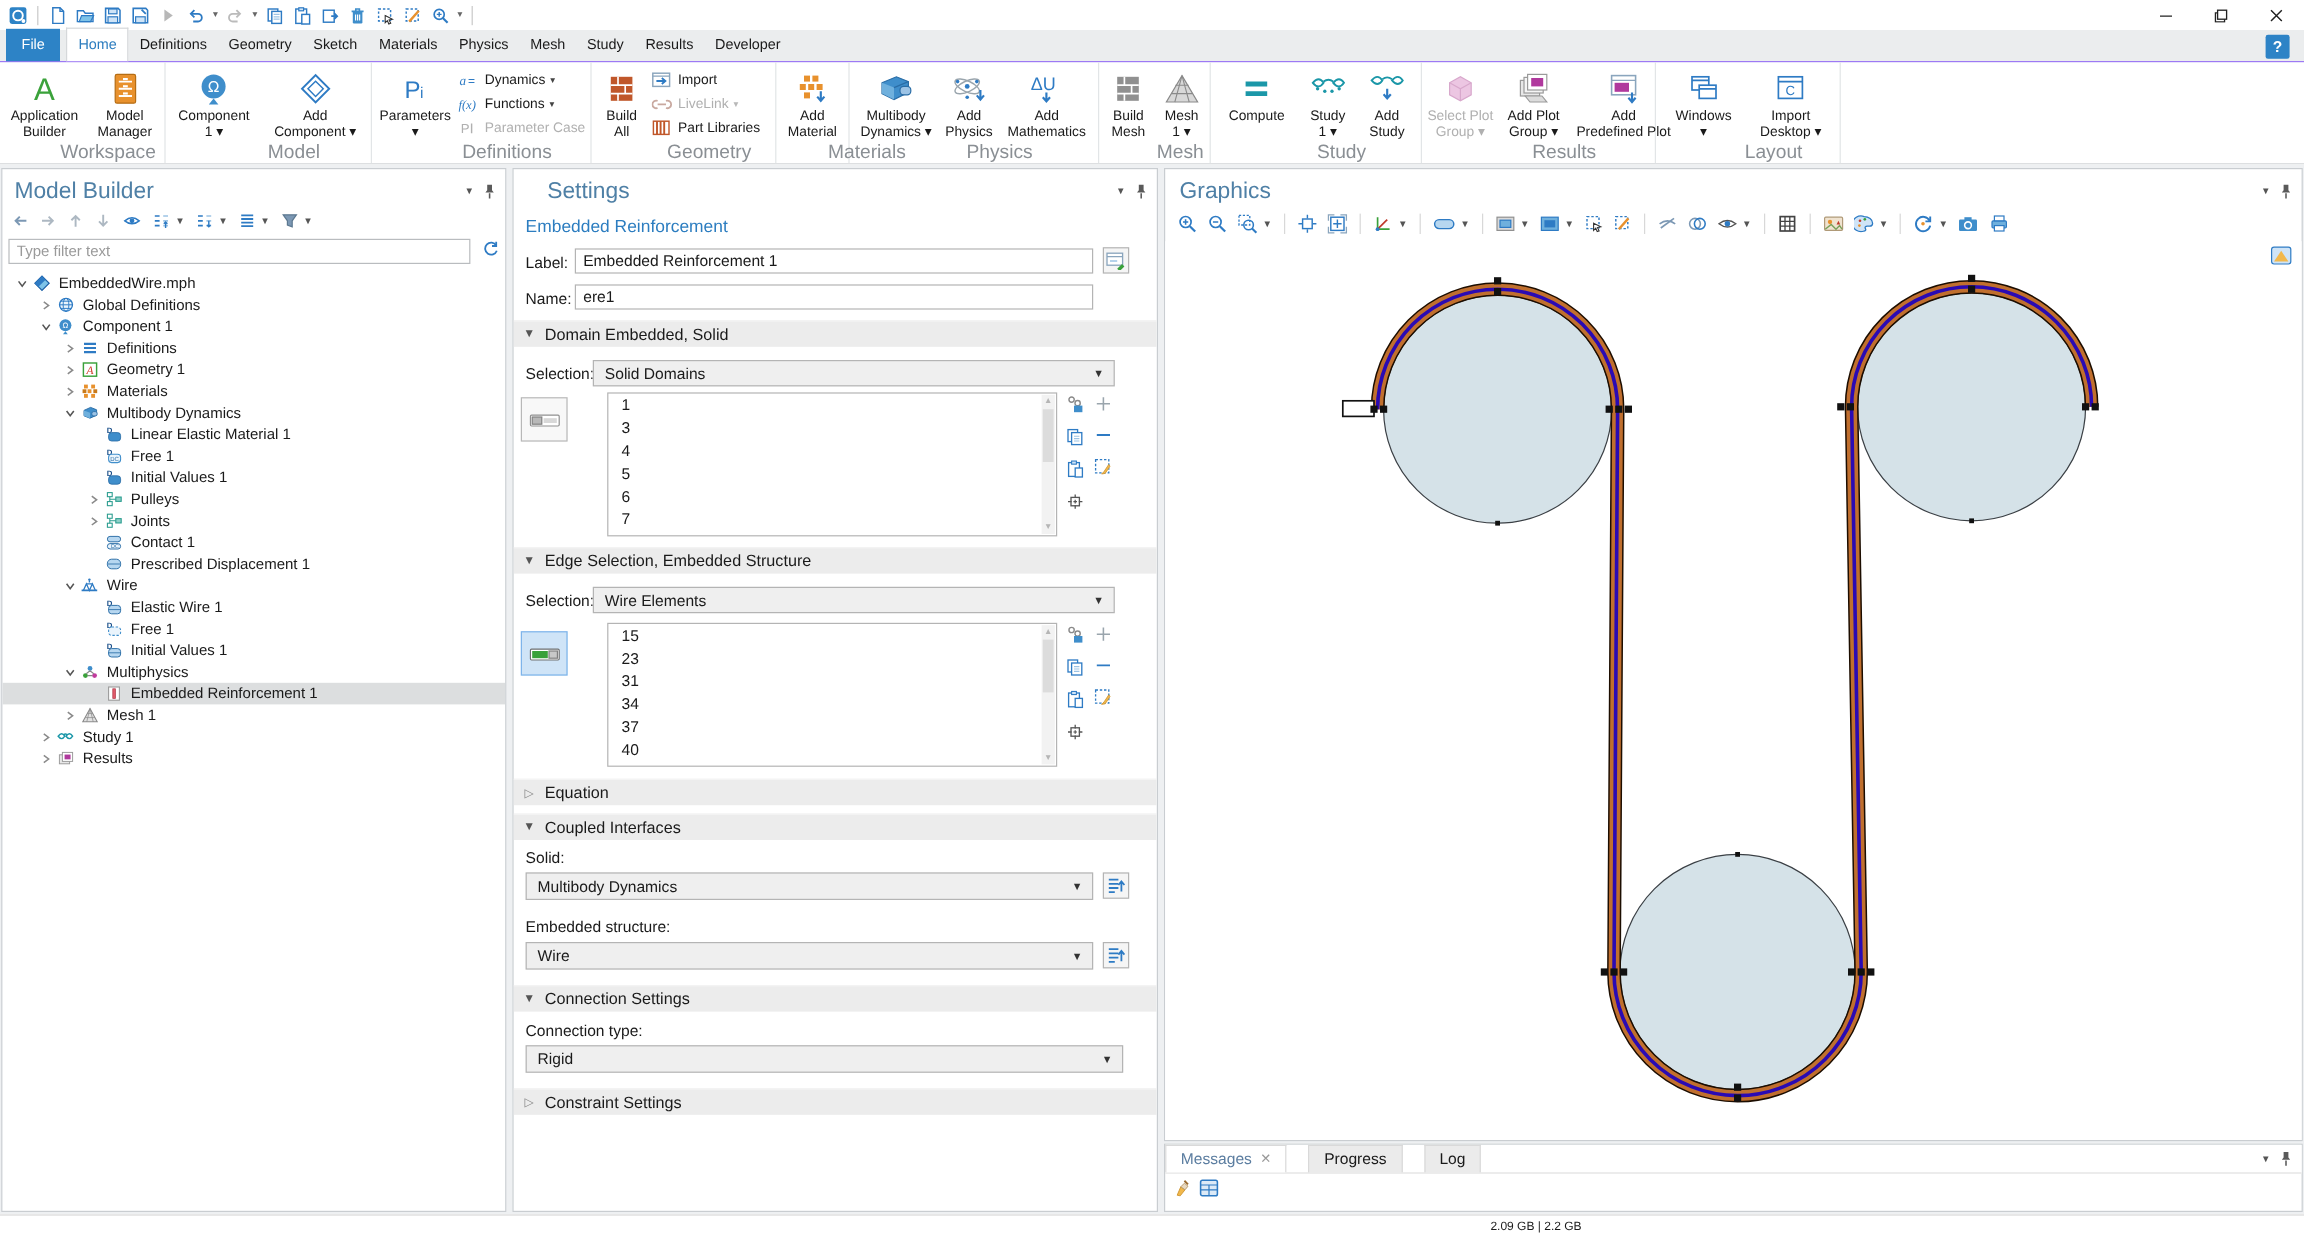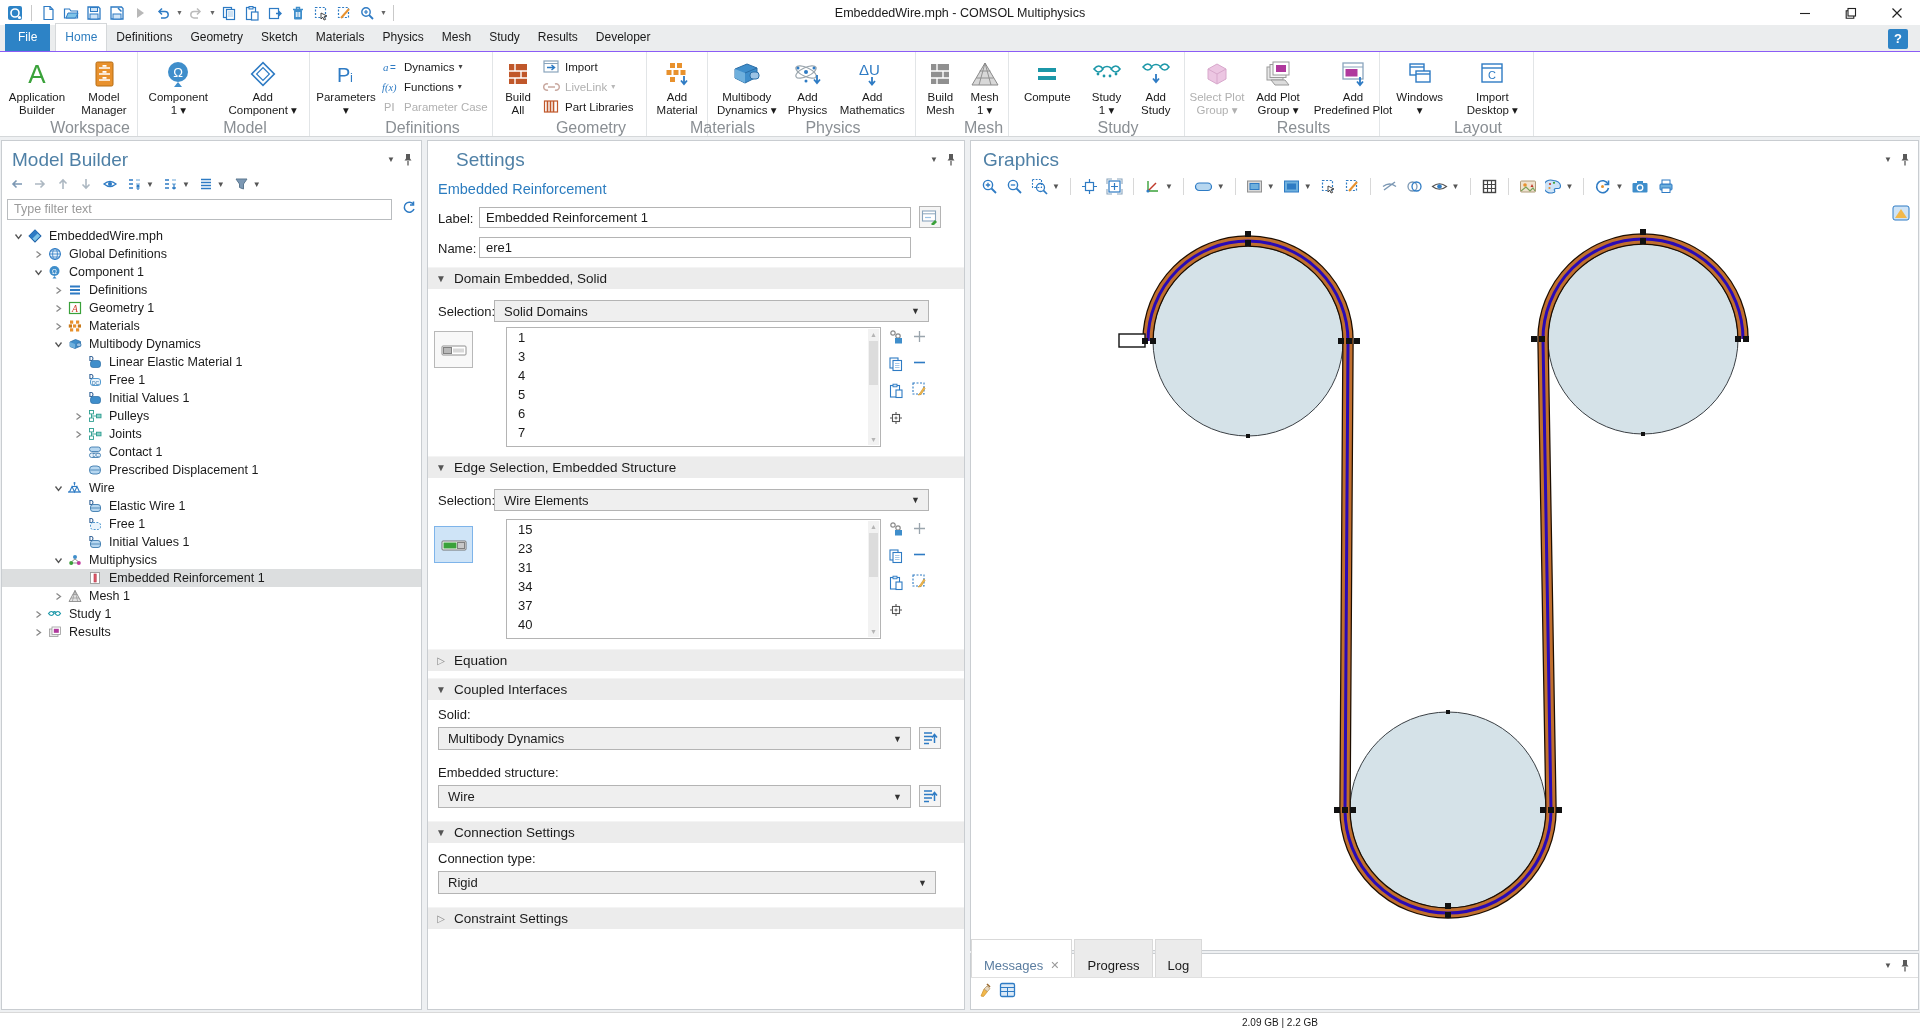--- a/index.html
+++ b/index.html
@@ -72,21 +72,21 @@
 .sideicons .col{display:flex;flex-direction:column;gap:11px;align-items:center;}
 .icbtn{position:absolute;width:22px;height:22px;border:1px solid #b4b4b4;background:#f5f5f5;display:flex;align-items:center;justify-content:center;}
 
 #gx-title{position:absolute;left:12px;top:8px;}
 #gx-toolbar{position:absolute;left:10px;top:34px;display:flex;align-items:center;gap:8px;height:22px;}
 .gx-sep{width:1px;height:17px;background:#d8d8d8;margin:0 2px;}
 #gx-canvas{position:absolute;left:0;top:60px;right:0;bottom:0;background:#fff;}
 .gxi{display:flex;align-items:center;gap:2px;}
 
 #msg-tabs{display:flex;align-items:flex-end;height:24px;background:#fff;border-bottom:1px solid #e0e0e0;padding-left:0px;}
-.mtab{font-size:13px;color:#1a1a1a;background:#ebebeb;border:1px solid #d9d9d9;border-bottom:none;padding:18px 12px 4px;margin-right:2px;display:flex;gap:7px;align-items:center;}
+.mtab{font-size:13px;color:#1a1a1a;background:#ebebeb;border:1px solid #d9d9d9;border-bottom:none;padding:3px 12px 4px;margin-right:18px;display:flex;gap:7px;align-items:center;}
 .mtab.active{background:#fff;color:#5b7da0;border-color:#d9d9d9;}
 .mtab .x{color:#999;font-size:11px;}
 #msg-toolbar{display:flex;align-items:center;gap:6px;padding:4px 0 0 6px;}
 
 #statusbar{position:absolute;left:0;top:1012px;width:1920px;height:40px;background:#fff;border-top:1px solid #d9d9d9;font-size:10px;color:#1a1a1a;}
 #mem{position:absolute;left:1242px;top:4px;}
 .pin-icon{font-size:12px;color:#555;}
 .dd6{font-size:8px;color:#555;}
 </style>
 </head>
@@ -189,21 +189,20 @@
       <span class="qat-btn">
         <svg width="16" height="16" viewBox="0 0 16 16">
           <circle cx="7" cy="7" r="4.2" fill="none" stroke="#2e7bc4" stroke-width="1.4"></circle>
           <path d="M10 10 L14 14" stroke="#2e7bc4" stroke-width="1.8"></path>
           <path d="M7 5 v4 M5 7 h4" stroke="#2e7bc4" stroke-width="1.2"></path>
         </svg>
       </span>
       <span class="dd6" style="font-size:7px;color:#666;">▼</span>
       <span class="qat-sep"></span>
     </div>
-  <div id="win-title">EmbeddedWire.mph - COMSOL Multiphysics</div>
   <div id="win-btns">
       <span class="win-btn">
         <svg width="12" height="12" viewBox="0 0 12 12">
           <path d="M1 6.5 h10" stroke="#222" stroke-width="1.1"></path>
         </svg>
       </span>
       <span class="win-btn">
         <svg width="12" height="12" viewBox="0 0 12 12">
           <rect x="3" y="1.5" width="7.5" height="7.5" fill="none" stroke="#222" stroke-width="1.1"></rect>
           <path d="M3 3.8 H1.2 V11.2 H8.8 V9" fill="none" stroke="#222" stroke-width="1.1"></path>

